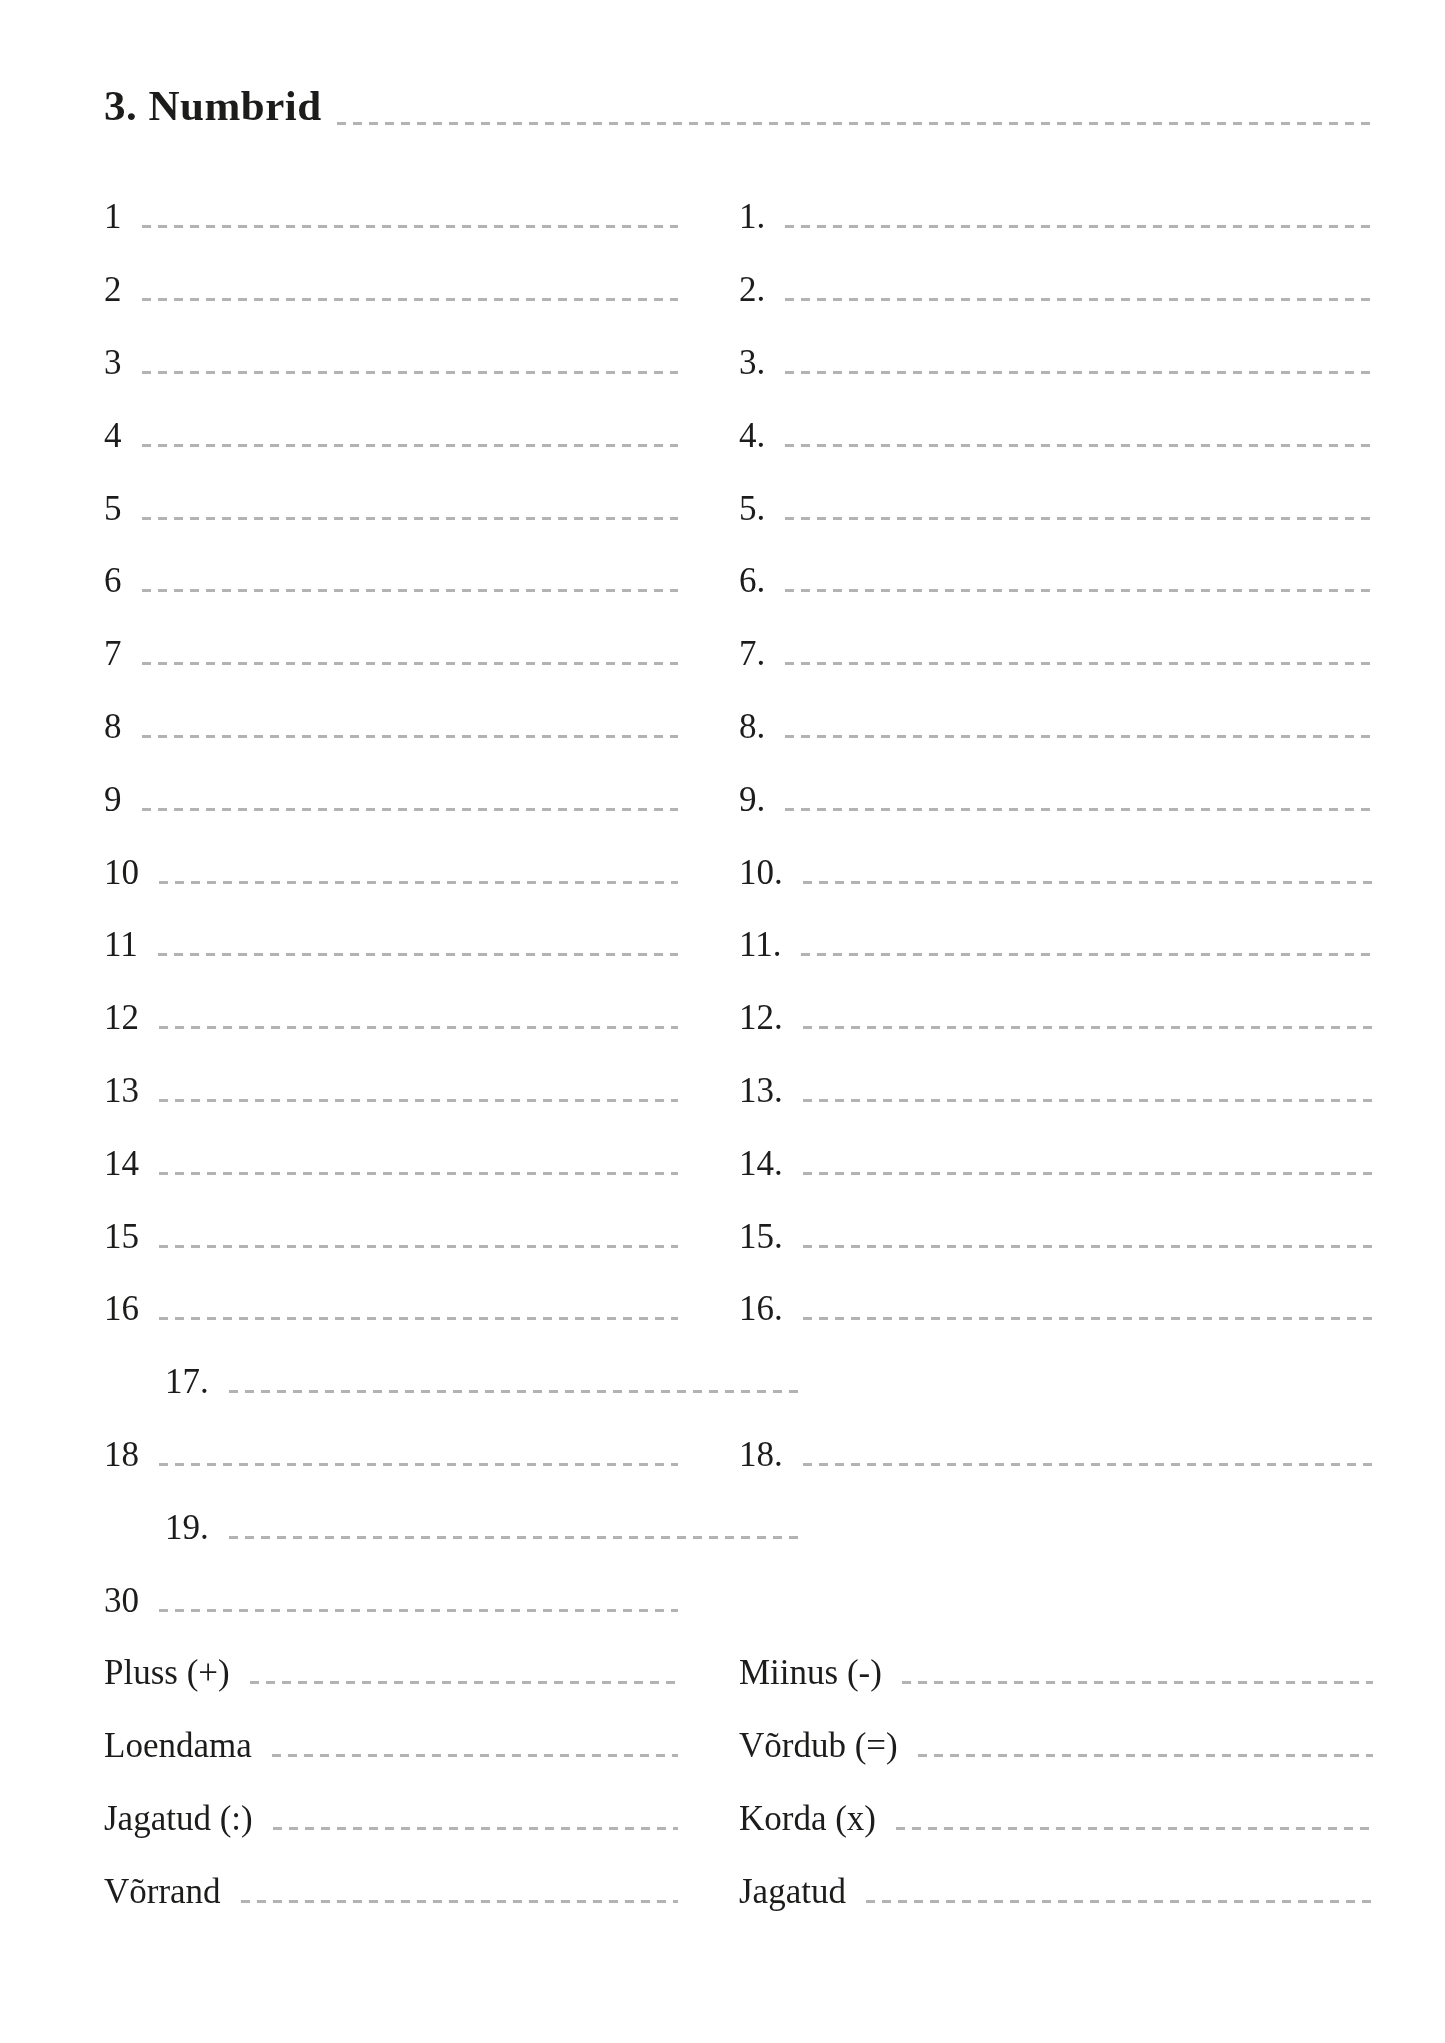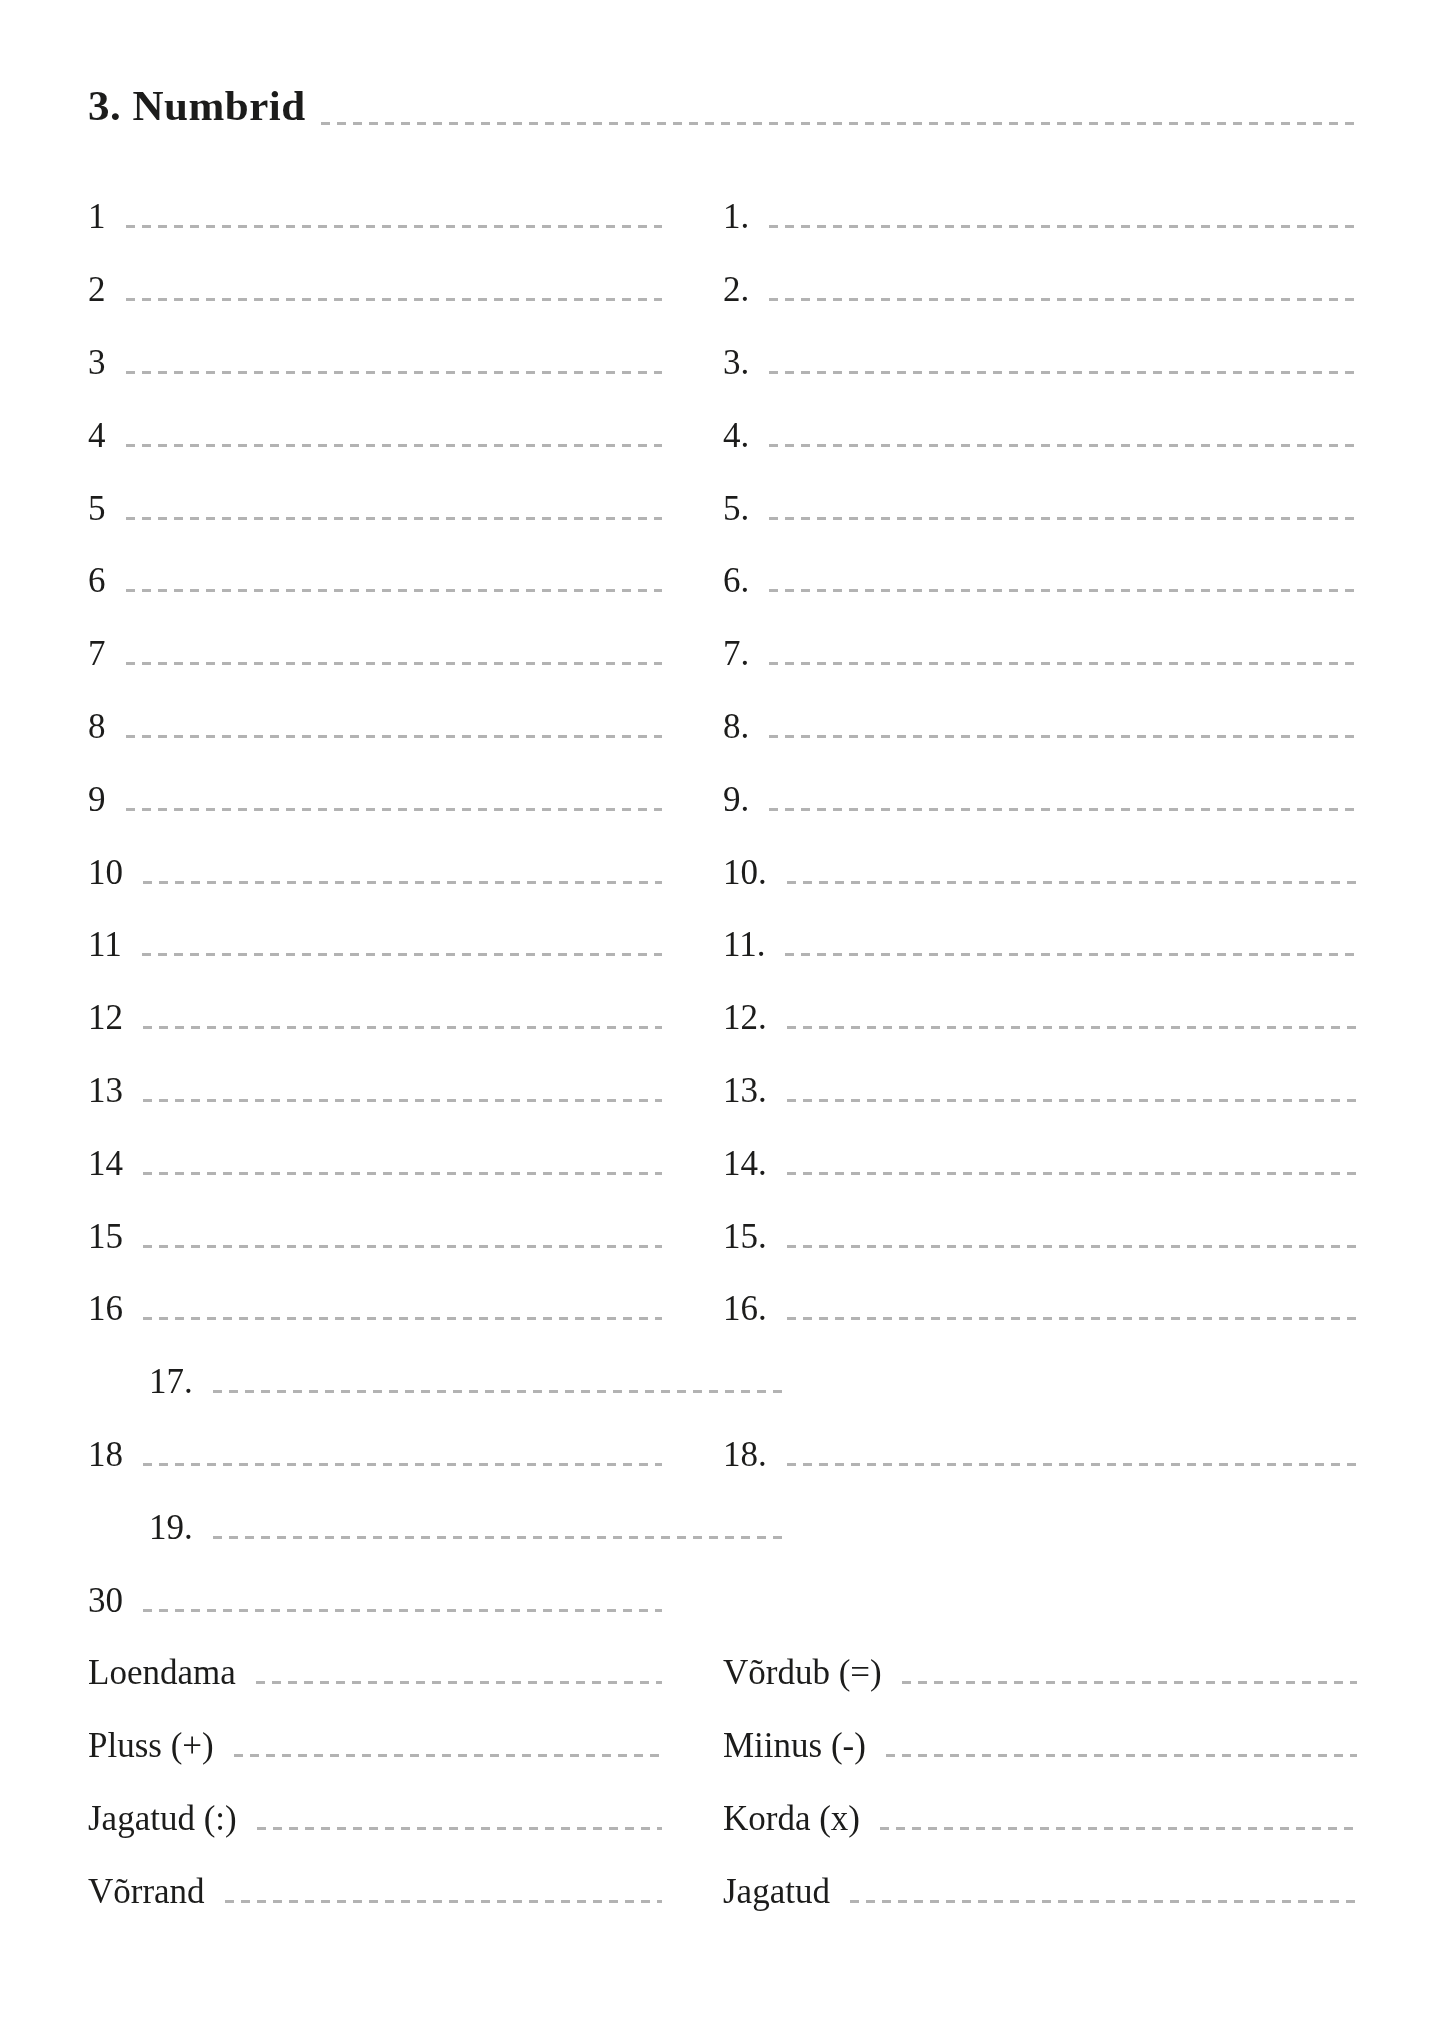--- a/index.html
+++ b/index.html
@@ -15,21 +15,21 @@
     width:1445px;
     height:2043px;
     background:var(--bg-color);
     font-family:"Liberation Serif","DejaVu Serif",serif;
     color:var(--text-color);
     overflow:hidden;
     position:relative;
   }
   .page{
     position:absolute;
-    left:88px;
+    left:104px;
     top:0;
     width:1269px;
   }
   .title-row{
     margin-top:84px;
     display:flex;
     align-items:flex-end;
     width:1269px;
   }
   .title-row h1{
@@ -313,38 +313,38 @@
   <div class="row">
     <div class="cell left">
       <span class="label">30</span>
       <div class="leader"></div>
     </div>
     <div class="col-gap"></div>
   </div>
 
   <div class="row">
     <div class="cell left">
+      <span class="label">Pluss (+)</span>
+      <div class="leader"></div>
+    </div>
+    <div class="col-gap"></div>
+    <div class="cell right">
+      <span class="label">Miinus (-)</span>
+      <div class="leader"></div>
+    </div>
+  </div>
+
+  <div class="row">
+    <div class="cell left">
       <span class="label">Loendama</span>
       <div class="leader"></div>
     </div>
     <div class="col-gap"></div>
     <div class="cell right">
       <span class="label">Võrdub (=)</span>
-      <div class="leader"></div>
-    </div>
-  </div>
-
-  <div class="row">
-    <div class="cell left">
-      <span class="label">Pluss (+)</span>
-      <div class="leader"></div>
-    </div>
-    <div class="col-gap"></div>
-    <div class="cell right">
-      <span class="label">Miinus (-)</span>
       <div class="leader"></div>
     </div>
   </div>
 
   <div class="row">
     <div class="cell left">
       <span class="label">Jagatud (:)</span>
       <div class="leader"></div>
     </div>
     <div class="col-gap"></div>

